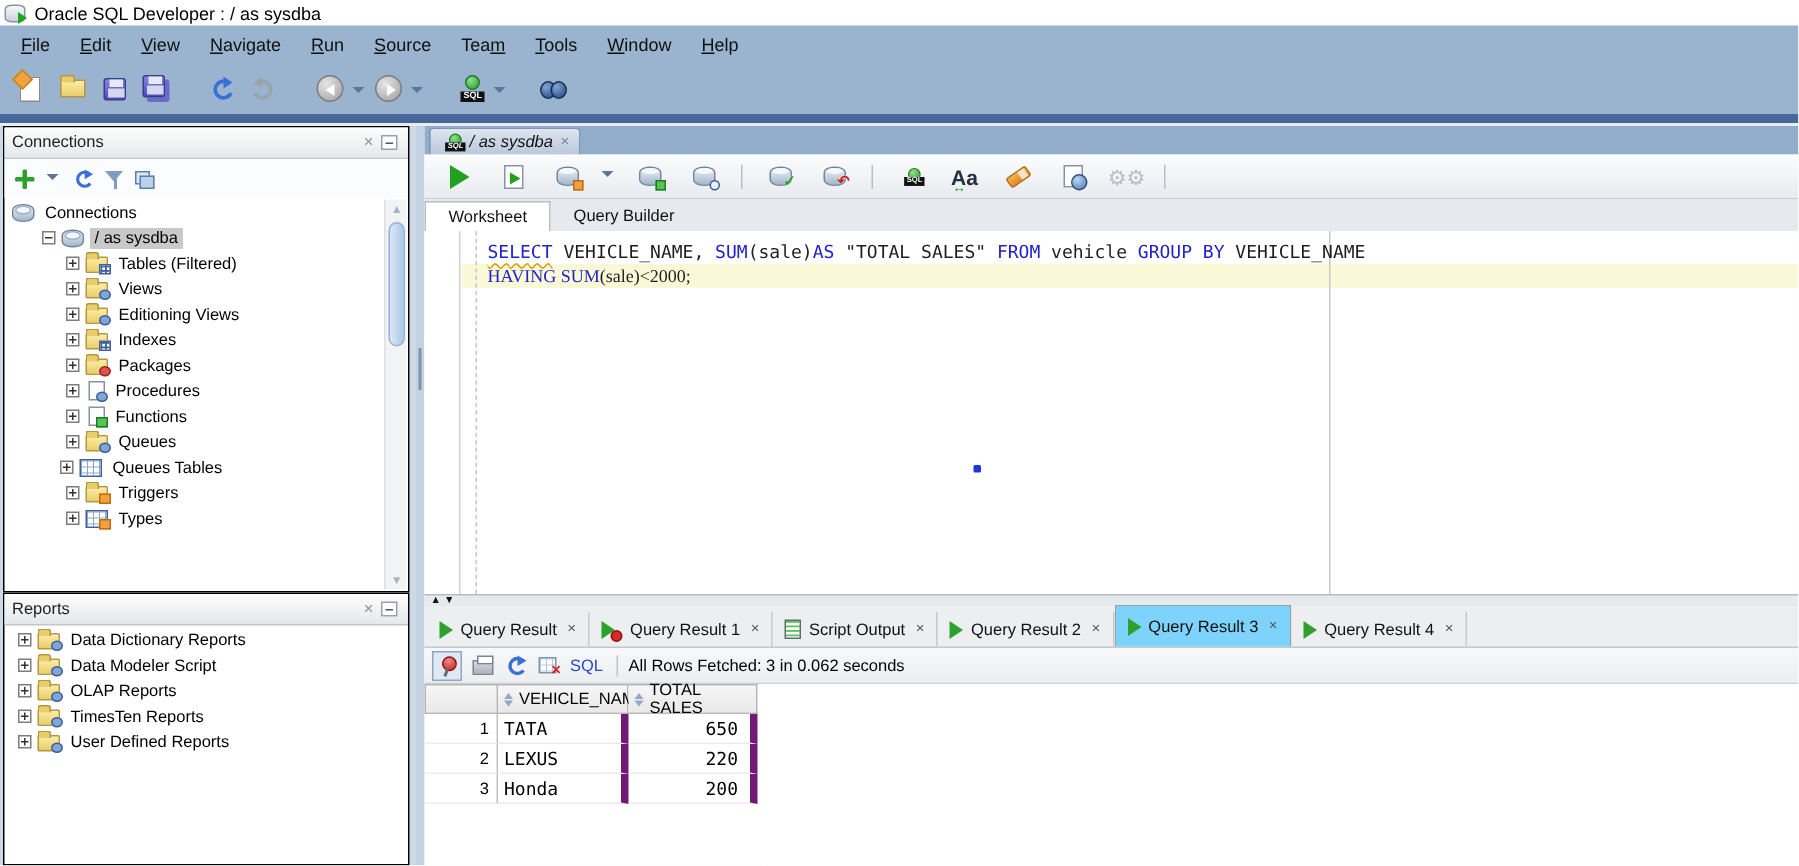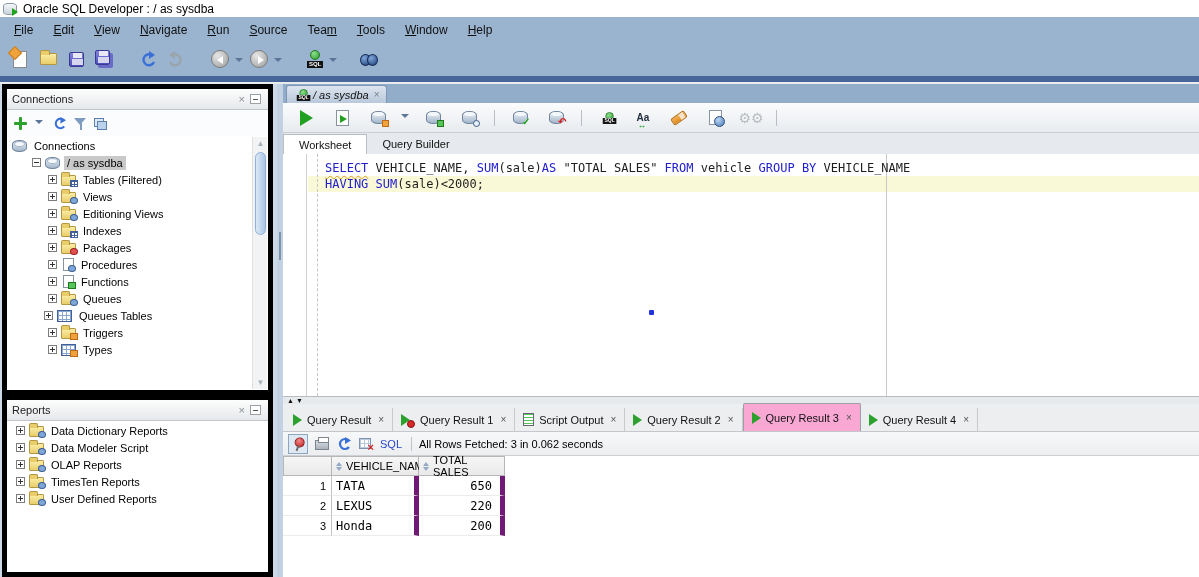--- a/index.html
+++ b/index.html
@@ -54,21 +54,21 @@
   .ic-binoc::before,.ic-binoc::after { content:""; position:absolute; top:1px; width:9px; height:10px; border-radius:50%;
                         background:radial-gradient(circle at 35% 30%,#7fa6d8,#1f3f7a); border:1px solid #152c57; }
   .ic-binoc::before { left:0; } .ic-binoc::after { right:0; }
   .ic-undo, .ic-redo { display:block; }
 
   
   .content { position:absolute; left:0; top:82px; width:100%; height:495px; background:#e9ecef; }
 
   
   .leftcol { position:absolute; left:0; top:2px; width:277px; height:493px; background:#ccd9e7; }
-  .panel { position:absolute; left:2px; width:271px; background:#fff; border:5px solid #000000; }
+  .panel { position:absolute; left:2px; width:271px; background:#fff; border:1px solid #000000; }
   #pnl-conn { top:0; height:311px; }
   #pnl-rep  { top:311px; height:182px; }
   .phead { height:21px; background:linear-gradient(#fdfdfd,#e5e8eb); border-bottom:1px solid #c2c6ca;
            display:flex; align-items:center; font-size:11px; color:#222; padding:0 5px; }
   .phead .sp { flex:1; }
   .ph-x { color:#8a8f94; font-size:11px; padding:0 5px; }
   .ph-min { width:11px; height:10px; border:1px solid #9aa0a6; background:#fff; position:relative; margin-right:2px; }
   .ph-min::after { content:""; position:absolute; left:2px; right:2px; top:4px; height:1px; background:#555; }
 
   .ctb { height:26px; display:flex; align-items:center; gap:7px; padding-left:7px; background:#fbfcfd; }
@@ -136,21 +136,21 @@
   .ic-rs { width:13px; height:16px; background:#fff; border:1px solid #8593a3; position:relative; }
   .ic-rs::after { content:""; position:absolute; right:1px; bottom:2px; width:0; height:0;
                   border-left:7px solid #22a022; border-top:4.5px solid transparent; border-bottom:4.5px solid transparent; }
   .ic-dbi { width:15px; height:13px; background:linear-gradient(#eef3f8,#a3b6ca); border:1px solid #70869f; border-radius:7px/4px; position:relative; }
   .ic-dbi::before { content:""; position:absolute; left:1px; right:1px; top:0; height:4px; border-radius:50%; background:#f4f8fb; }
   .ov { position:absolute; font-size:10px; font-weight:bold; right:-4px; bottom:-4px; line-height:10px; }
   .ov.chk { color:#18a018; text-shadow:0 0 1px #fff; }
   .ov.mag { width:7px; height:7px; border:1.5px solid #3c5a85; border-radius:50%; background:#e8f0fa; }
   .ov.sq  { width:7px; height:7px; background:#f0a23c; border:1px solid #c06a14; }
   .ov.red { color:#cc2222; text-shadow:0 0 1px #fff; }
-  .ic-aa { font-size:10px; font-weight:bold; color:#22303f; position:relative; line-height:12px; }
+  .ic-aa { font-size:14px; font-weight:bold; color:#22303f; position:relative; line-height:12px; }
   .ic-aa::after { content:"\2194"; position:absolute; left:1px; bottom:-7px; color:#18a018; font-size:9px; }
   .ic-eraser { width:16px; height:8px; background:linear-gradient(#f6b051,#df8a1f); border:1px solid #b06a10;
                border-radius:2px; transform:rotate(-35deg); position:relative; }
   .ic-eraser::after { content:""; position:absolute; right:1px; top:0; bottom:0; width:5px; background:#f7e3c8; }
   .ic-hist { width:13px; height:15px; background:#fff; border:1px solid #8593a3; position:relative; }
   .ic-hist::after { content:""; position:absolute; right:-4px; bottom:-3px; width:9px; height:9px; border-radius:50%;
                     background:radial-gradient(circle at 35% 30%,#bcd6f2,#4a7ab8); border:1px solid #2d4f80; }
   .ic-gears { color:#9aa0a6; font-size:14px; line-height:14px; }
   .dis { opacity:.65; }
 
@@ -158,32 +158,32 @@
   .stab { height:20px; display:flex; align-items:center; padding:0 15px; }
   .stab.active { background:#fff; border:1px solid #b9bec4; border-bottom:none; }
 
   .editor { position:absolute; left:0; top:70px; right:0; height:242px; background:#fff;
             font-family:"DejaVu Sans Mono", monospace; font-size:12px; }
   .gutter { position:absolute; left:0; top:0; bottom:0; width:24px; border-right:1px solid #d0d0d0; background:#fff; }
   .dashline { position:absolute; left:34px; top:0; bottom:0; border-left:1px dashed #c6c6c6; }
   .marginline { position:absolute; left:603px; top:0; bottom:0; border-left:1px solid #c8c8c8; }
   .curline { position:absolute; left:25px; right:0; top:22px; height:16px; background:#faf9d7; }
   .codeline { position:absolute; left:42px; height:16px; line-height:16px; white-space:pre; }
-  #cl1 { top:6px; } #cl2 { top:22px; }
+  #cl1 { top:6px; } #cl2 { top:22px;font-family:Liberation Serif, serif; }
   .tk-k { color:#2121cc; } .tk-p { color:#1e1e1e; }
   .sq { text-decoration:underline wavy #d8a020 1px; text-underline-offset:3px; }
   .caretdot { position:absolute; left:366px; top:156px; width:5px; height:5px; background:#2233dd; border-radius:1px; }
 
   .hsplit { position:absolute; left:0; top:312px; right:0; height:8px; background:#e7eaed; border-top:1px solid #b7bcc1;
             font-size:7px; line-height:7px; color:#111; padding-left:4px; letter-spacing:2px; }
 
   .rtabs { position:absolute; left:0; top:320px; right:0; height:28px; background:#eceef0; border-bottom:1px solid #c4c8cc;
            display:flex; align-items:flex-end; padding-left:2px; font-size:11px; color:#111; }
   .rtab { height:23px; display:flex; align-items:center; gap:5px; padding:0 8px; border-right:1px solid #c9c9c9; }
-  .rtab.active { height:28px; background:#f9a8d4; border:1px solid #9aa0a6; border-bottom:none; border-radius:2px 2px 0 0;justify-content:center; }
+  .rtab.active { height:28px; background:#7dd3fc; border:1px solid #9aa0a6; border-bottom:none; border-radius:2px 2px 0 0;justify-content:center; }
   .mini-play { width:0; height:0; border-left:9px solid #2da12d; border-top:6px solid transparent; border-bottom:6px solid transparent; flex:none; }
   .errdot { width:8px; height:8px; border-radius:50%; background:#d42a2a; border:1px solid #8a1111; margin-left:-8px; margin-top:8px; flex:none; }
   .mini-script { width:11px; height:13px; background:#fff; border:1px solid #667; flex:none;
                  background-image:linear-gradient(#57c457 1px, transparent 1px); background-size:100% 3px; background-position:0 3px; }
   .rtabx { color:#555; font-size:10px; margin-left:2px; }
 
   .rtb { position:absolute; left:0; top:348px; right:0; height:24px; background:linear-gradient(#f7f8f9,#eceef0);
          border-bottom:1px solid #cdd1d5; display:flex; align-items:center; gap:7px; padding-left:5px; font-size:11px; color:#000; }
   .pinbtn { width:20px; height:20px; background:#dfe9f4; border:1px solid #8fa6c0; display:flex; align-items:center; justify-content:center; }
   .ic-pin { width:10px; height:14px; position:relative; transform:rotate(20deg); }

